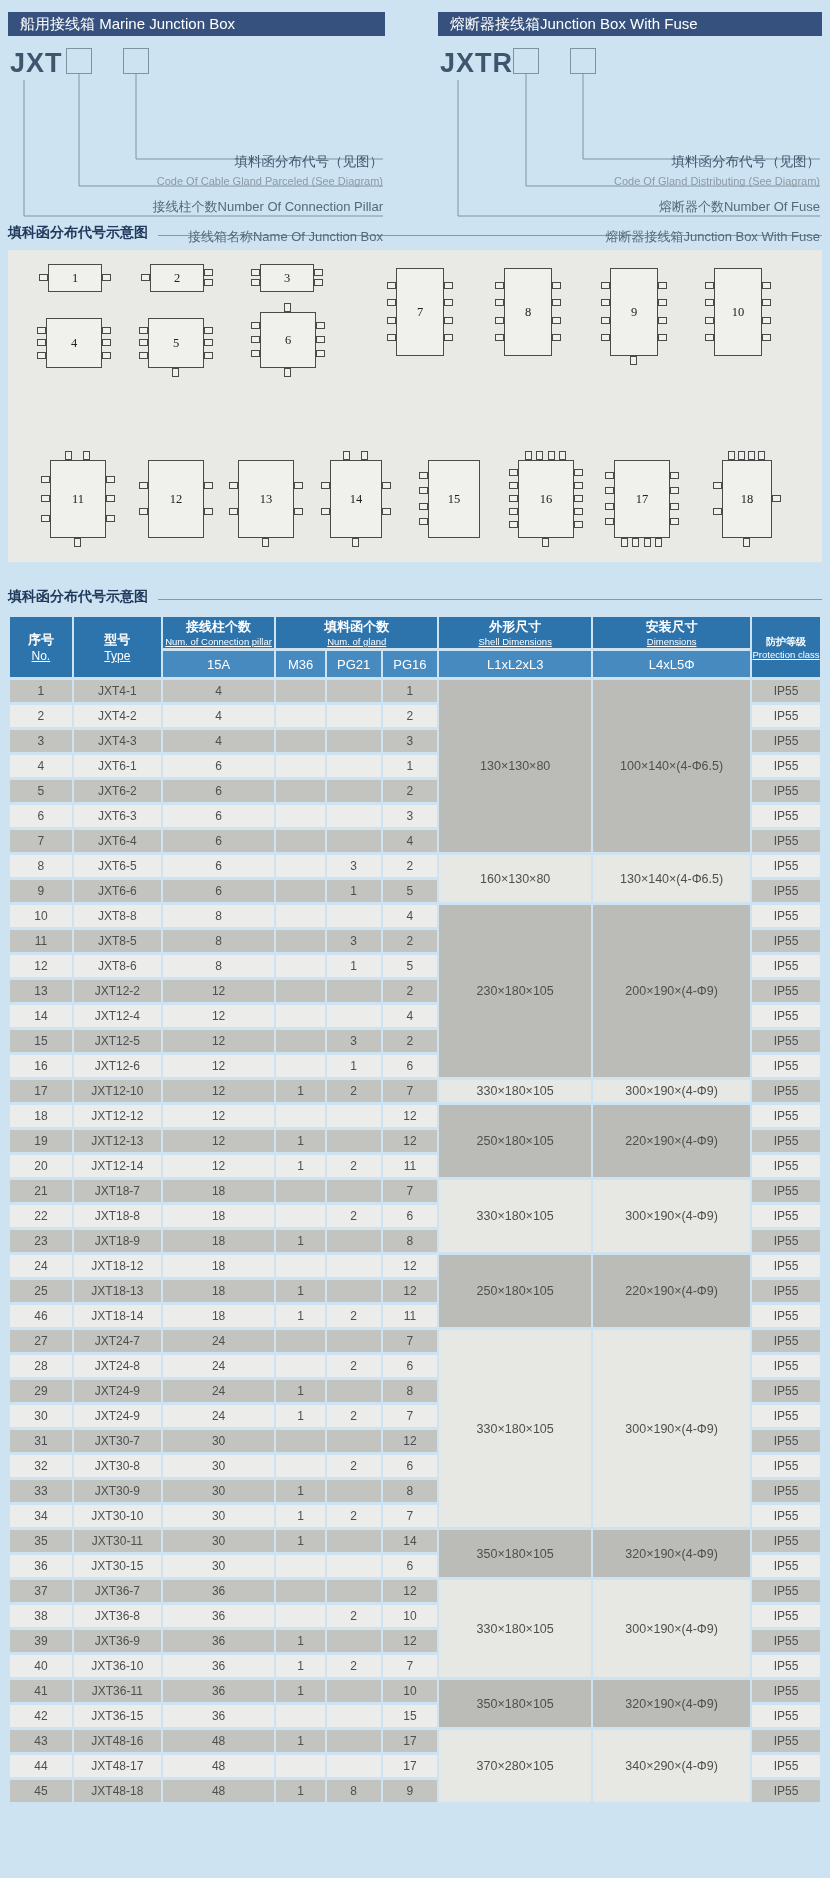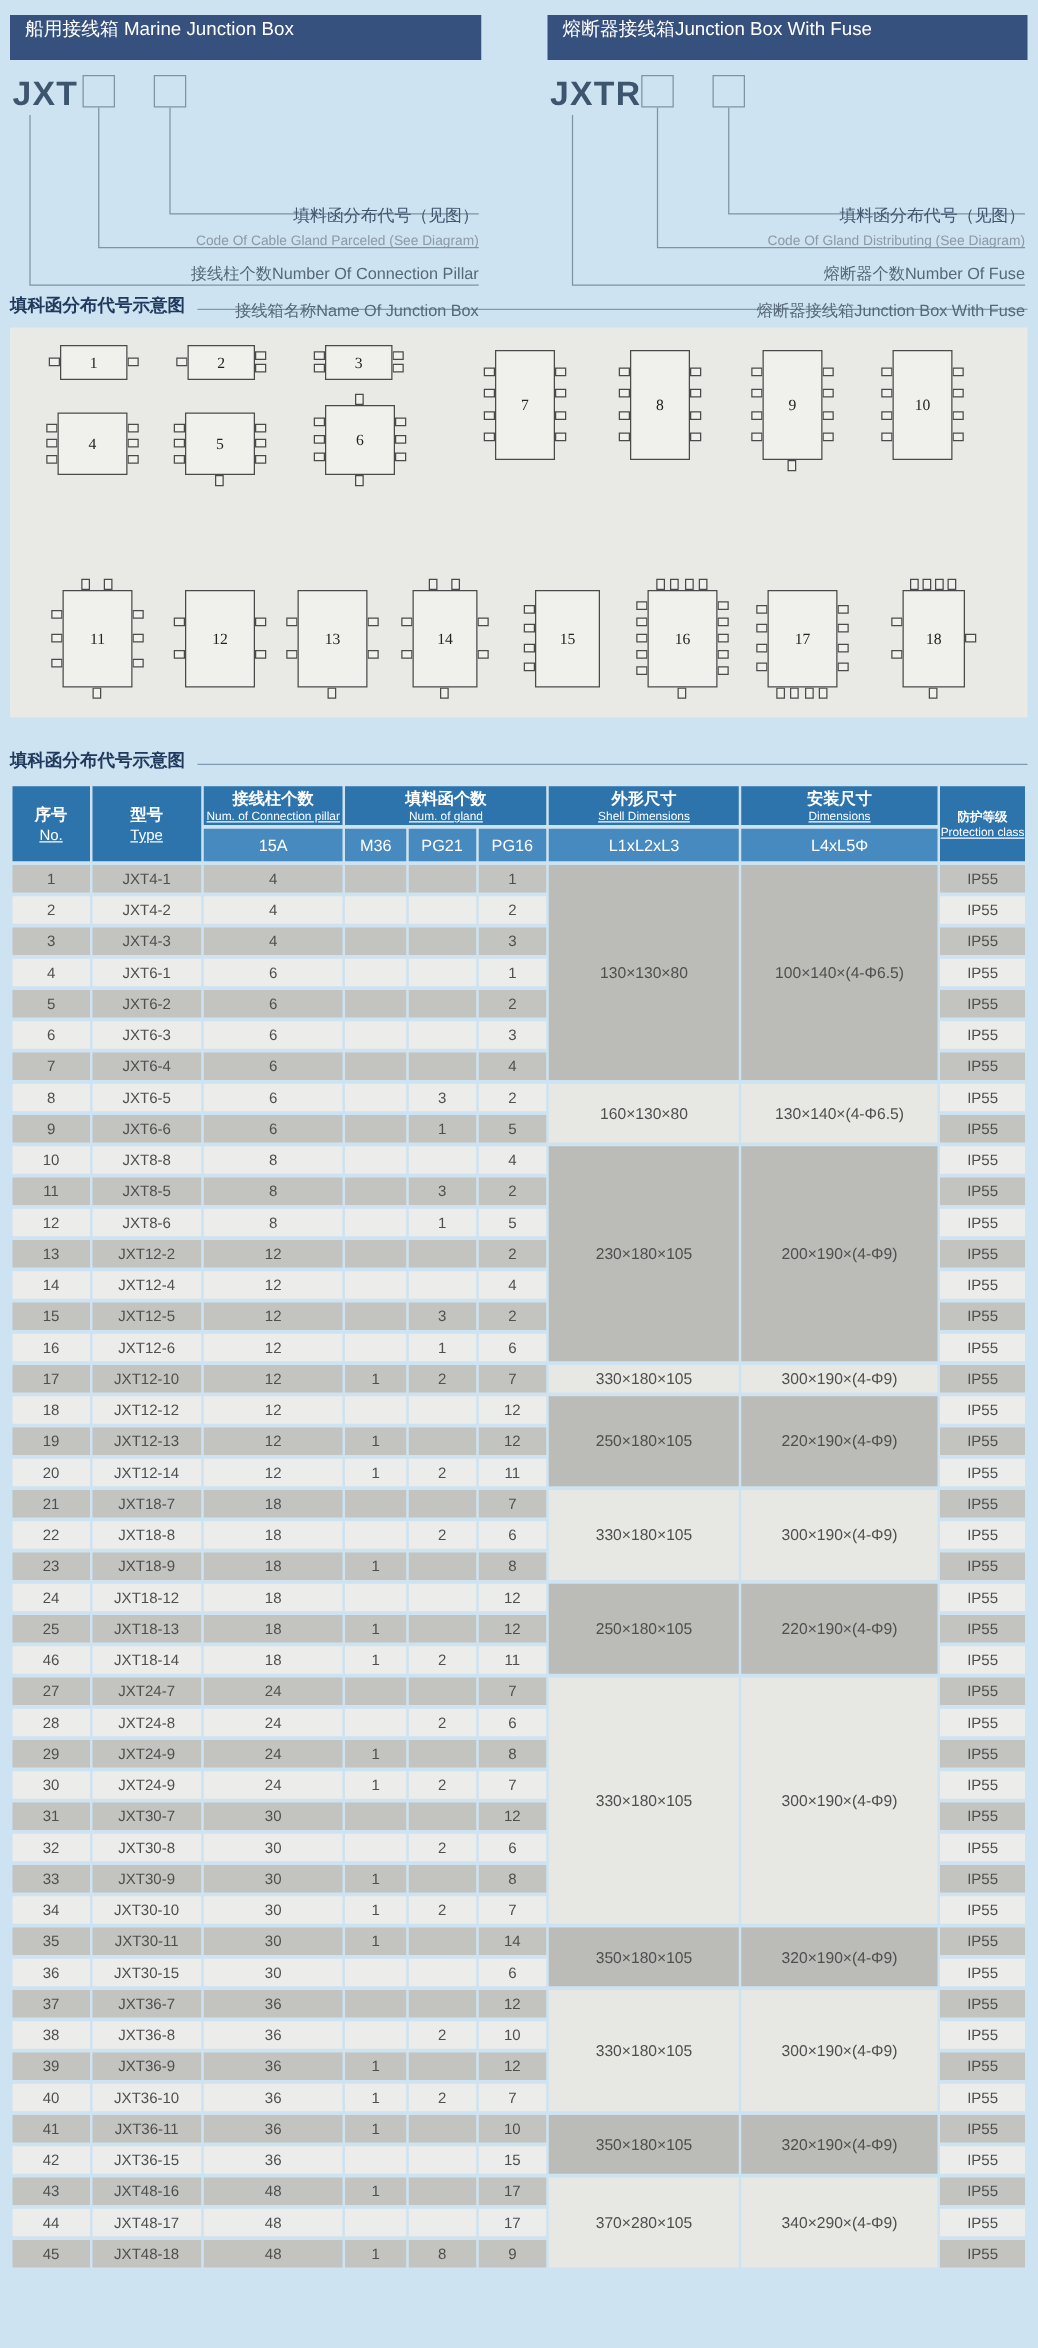--- a/index.html
+++ b/index.html
@@ -8,21 +8,21 @@
     --row-dark:#c3c3c0; --row-light:#ececea; --dim-dark:#bbbbb8; --dim-light:#e7e7e4;
     --txt:#4f4f4f; --diag:#4a4a4a; --lbl:#3f566d; --lbl2:#8d99a4;
   }
   *{box-sizing:border-box; margin:0; padding:0;}
   body{width:830px; background:var(--bg); font-family:"Liberation Sans","DejaVu Sans",sans-serif; padding:8px;}
   .section-title{display:flex; align-items:center; gap:10px; margin-bottom:8px;}
   .section-title .t{font-size:14px; font-weight:bold; color:var(--title); white-space:nowrap;}
   .section-title .rule{flex:1; height:0; border-top:1px solid var(--line); margin-top:4px;}
   
   .banners{display:flex; justify-content:space-between; margin-top:4px;}
-  .banner{background:var(--navy); color:#fff; font-size:15px; height:36px; line-height:24px; padding-left:12px;}
+  .banner{background:var(--navy); color:#fff; font-size:15px; height:24px; line-height:24px; padding-left:12px;}
   .banner.l{width:377px;} .banner.r{width:384px;}
   .model-row{display:flex; justify-content:space-between; height:188px;}
   .model-block{position:relative; height:185px;}
   .model-block.l{width:377px;} .model-block.r{width:384px;}
   .model-code{position:absolute; left:2px; top:12px; font-size:27px; font-weight:bold; color:#3d566e; letter-spacing:1px;}
   .code-box{position:absolute; top:12px; width:26px; height:26px; border:1px solid #7f93a5;}
   .leader{position:absolute; inset:0; width:100%; height:100%;}
   .lbl{position:absolute; right:2px; white-space:nowrap;margin-top:29px;}
   .lbl .zh{font-size:13.5px; color:var(--lbl);}
   .lbl .en{font-size:11px; color:var(--lbl2);}

